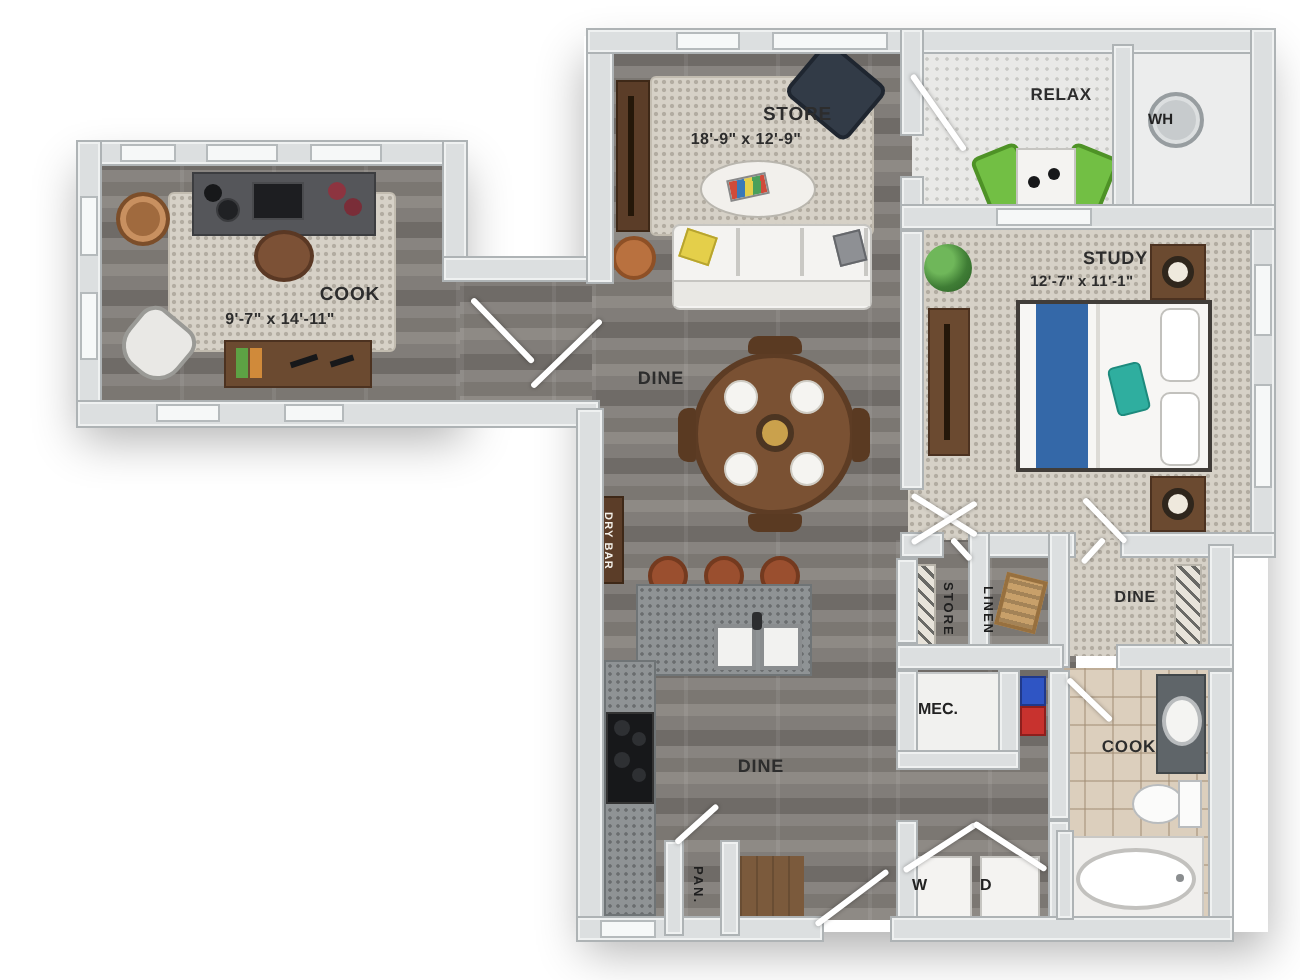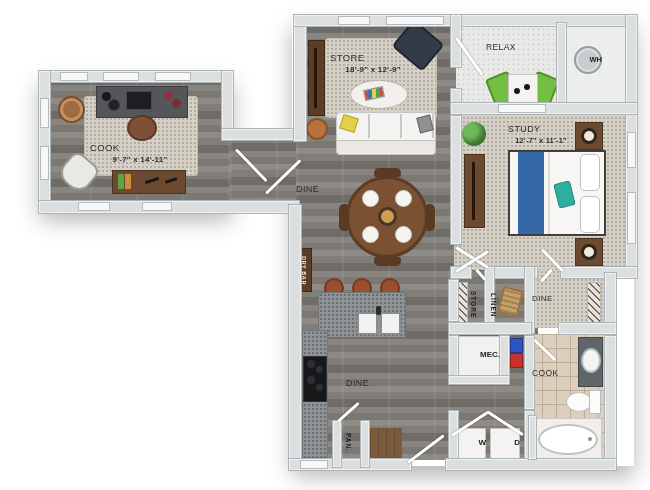--- a/index.html
+++ b/index.html
@@ -22,26 +22,26 @@
                      linear-gradient(90deg, rgba(160,140,115,.5) 1px, rgba(0,0,0,0) 1px);
     background-size:14px 14px;}
   .whfloor{background-color:#eceded;}
   .mecfloor{background:#f1f1ef;border:1px solid #c4c7c8;}
   
   .wall{background:#dcdfe0;border:1px solid #aeb3b5;box-shadow:inset 0 0 0 1px rgba(255,255,255,.55);}
   .win{background:#f6f8f8;border:1px solid #b5babc;}
   .door{background:#ffffff;height:3px;border-radius:2px;box-shadow:0 0 2px rgba(0,0,0,.35);transform-origin:0 50%;}
   .shadow{box-shadow:0 10px 22px rgba(0,0,0,.30);}
   
-  .rlabel{font-weight:normal;font-size:9.5px;color:#2d2d2d;letter-spacing:.4px;text-align:left;white-space:nowrap;}
+  .rlabel{font-weight:bold;font-size:9.5px;color:#2d2d2d;letter-spacing:.4px;text-align:right;white-space:nowrap;}
   .rdims{font-weight:bold;font-size:8px;color:#2d2d2d;letter-spacing:.2px;text-align:center;white-space:nowrap;}
   .vlabel{writing-mode:vertical-rl;text-orientation:mixed;font-weight:bold;font-size:6.5px;
           color:#1e1e1e;letter-spacing:1px;text-align:center;white-space:nowrap;}
   .vlabel.onwood{color:#f4f1ea;}
-  .slabel{font-weight:bold;font-size:8px;color:#222;text-align:right;}
+  .slabel{font-weight:bold;font-size:8px;color:#222;text-align:left;}
   
   .dk{background:#55565a;border:1px solid #3c3d40;}
   .brown{background:#6b4a30;border:1px solid #4c3220;}
   .walnut{background:#5b3d28;border:1px solid #3e2817;}
   .whitefurn{background:#f4f3f1;border:1px solid #c6c5c1;}
   .counter{background-color:#8f9395;border:1px solid #6f7476;
     background-image:radial-gradient(rgba(60,62,64,.45) .7px, rgba(0,0,0,0) 1.1px);background-size:4px 4px;}
   .hatch{background:repeating-linear-gradient(45deg,#6a6a66 0 1.5px,#e7e3da 1.5px 5px);border:1px solid #b9b5ab;}
   .round{border-radius:50%;}
 </style>

